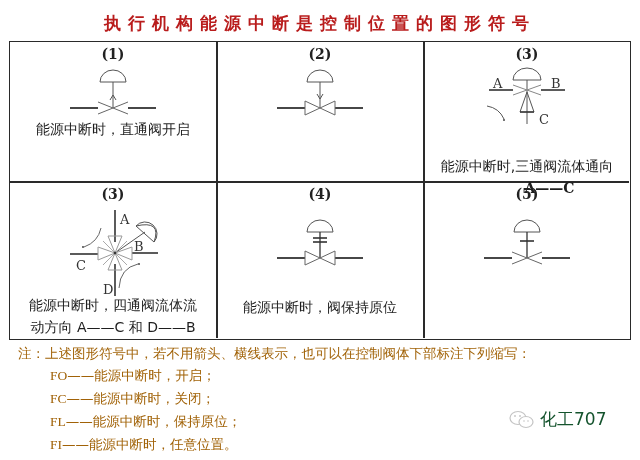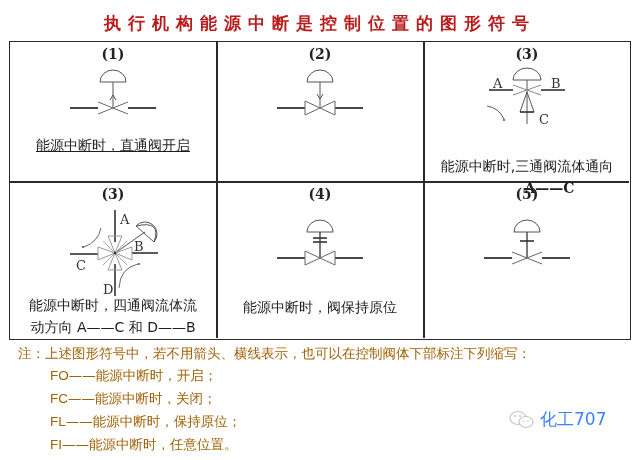--- a/index.html
+++ b/index.html
@@ -14,23 +14,23 @@
   .cell { position:absolute; box-sizing:border-box; text-align:center; }
   .num { position:absolute; left:0; width:100%; top:4px; font-size:14px; font-weight:bold; color:#222; }
   .sym { position:absolute; left:50%; transform:translateX(-50%); }
   .cap { position:absolute; left:0; width:100%; font-family:"DejaVu Sans","Liberation Sans",sans-serif;
          font-size:14px; color:#1e1e1e; line-height:22px; }
   .cap .lat { font-family:"DejaVu Serif","Liberation Serif",serif; font-weight:bold;padding-left:45px; }
   .notes { position:absolute; left:18px; top:343px; font-family:"DejaVu Sans","Liberation Sans",sans-serif;
            font-size:13.5px; color:#a16207; }
   .note-head { line-height:21px; }
   .note-item { line-height:22px; padding-left:32px; }
-  .note-item .code { font-family:Liberation Sans, sans-serif; }
+  .note-item .code { font-family:Liberation Serif, serif; }
   .watermark { position:absolute; left:508px; top:408px; font-family:"DejaVu Sans","Liberation Sans",sans-serif;
-               font-size:17px; color:#3b82f6; display:flex; align-items:center; gap:4px; }
+               font-size:17px; color:#14532d; display:flex; align-items:center; gap:4px; }
   svg text { font-family:"DejaVu Serif","Liberation Serif",serif; }
 </style>
 </head>
 <body>
 
 <div class="title">执行机构能源中断是控制位置的图形符号</div>
 
 <div class="grid">
   <div class="vline" style="left:206px; top:0; width:1.5px; height:296px;"></div>
   <div class="vline" style="left:413px; top:0; width:1.5px; height:296px;"></div>
@@ -40,21 +40,21 @@
     <div class="num">(1)</div>
     <svg class="sym" style="top:26px;" width="90" height="50" viewBox="0 0 90 50">
       <path d="M32 14 A13 12 0 0 1 58 14 Z" fill="none" stroke="#555" stroke-width="1"></path>
       <line x1="45" y1="14" x2="45" y2="40" stroke="#555" stroke-width="1"></line>
       <polyline points="42,32 45,27 48,32" fill="none" stroke="#555" stroke-width="1"></polyline>
       <line x1="2" y1="40" x2="30" y2="40" stroke="#333" stroke-width="1.8"></line>
       <line x1="60" y1="40" x2="88" y2="40" stroke="#333" stroke-width="1.8"></line>
       <line x1="30" y1="34" x2="60" y2="46" stroke="#666" stroke-width="1"></line>
       <line x1="30" y1="46" x2="60" y2="34" stroke="#666" stroke-width="1"></line>
     </svg>
-    <div class="cap" style="top:92px;text-decoration:underline;">
+    <div class="cap" style="top:76px;">
       <div>能源中断时，直通阀开启</div>
     </div>
   </div>
 
   <div class="cell" style="left:207px; top:0; width:206px; height:139px;">
     <div class="num">(2)</div>
     <svg class="sym" style="top:26px;" width="90" height="50" viewBox="0 0 90 50">
       <path d="M32 14 A13 12 0 0 1 58 14 Z" fill="none" stroke="#555" stroke-width="1"></path>
       <line x1="45" y1="14" x2="45" y2="40" stroke="#555" stroke-width="1"></line>
       <polyline points="42,26 45,31 48,26" fill="none" stroke="#555" stroke-width="1"></polyline>

